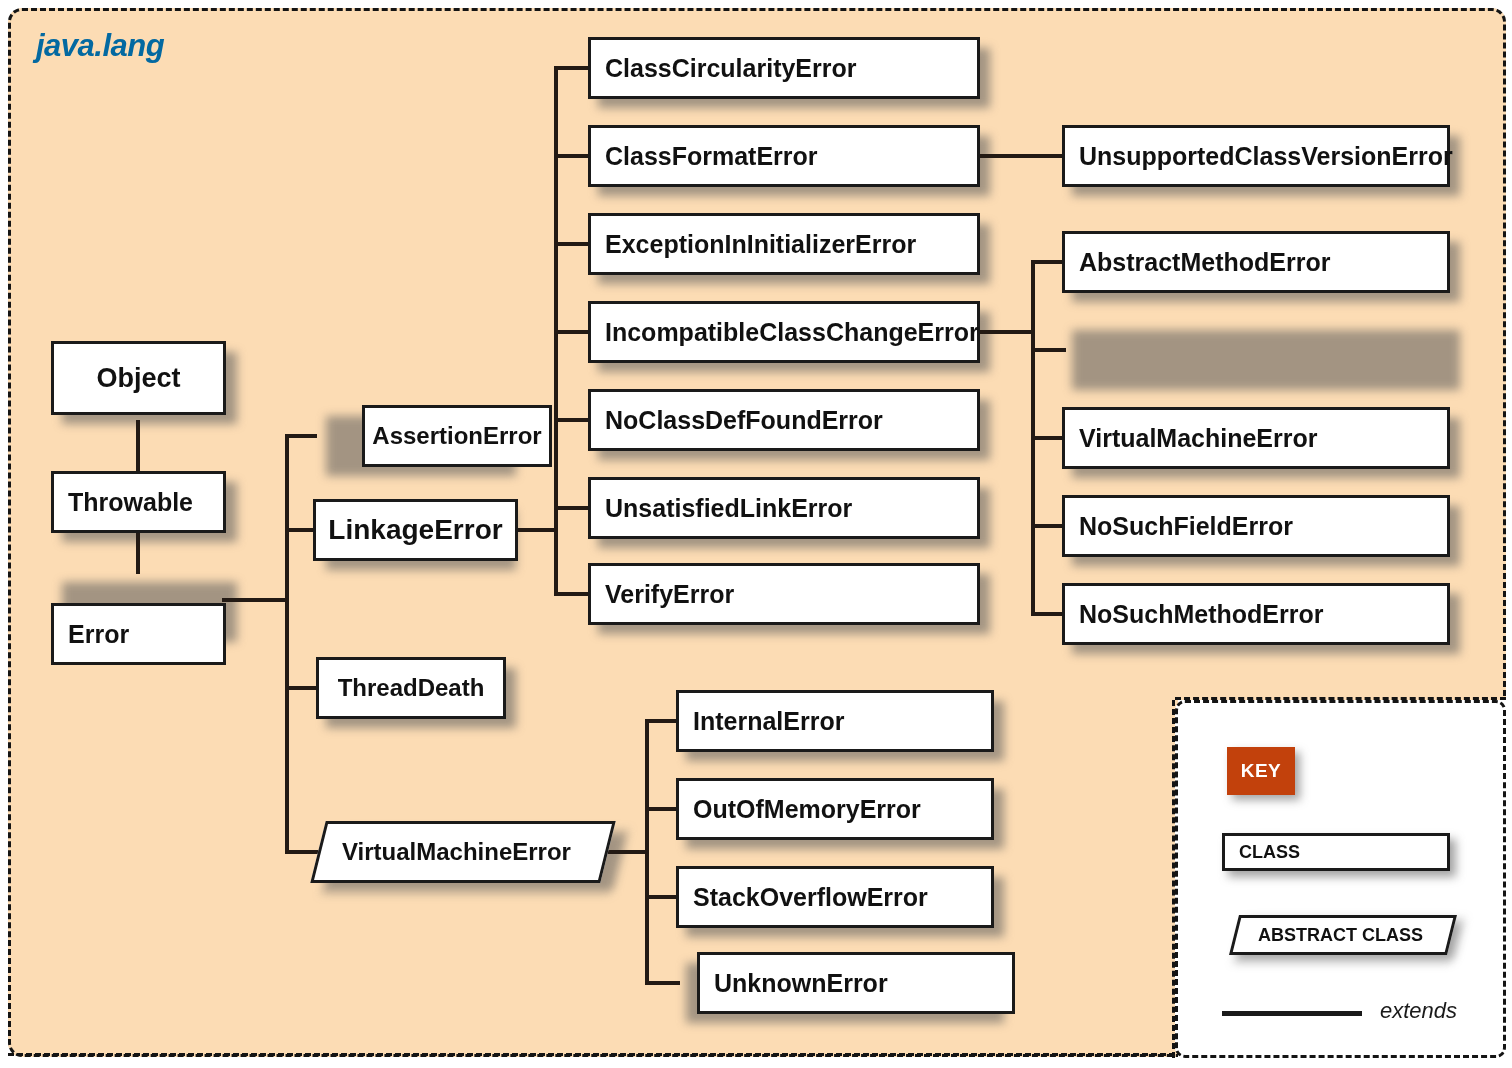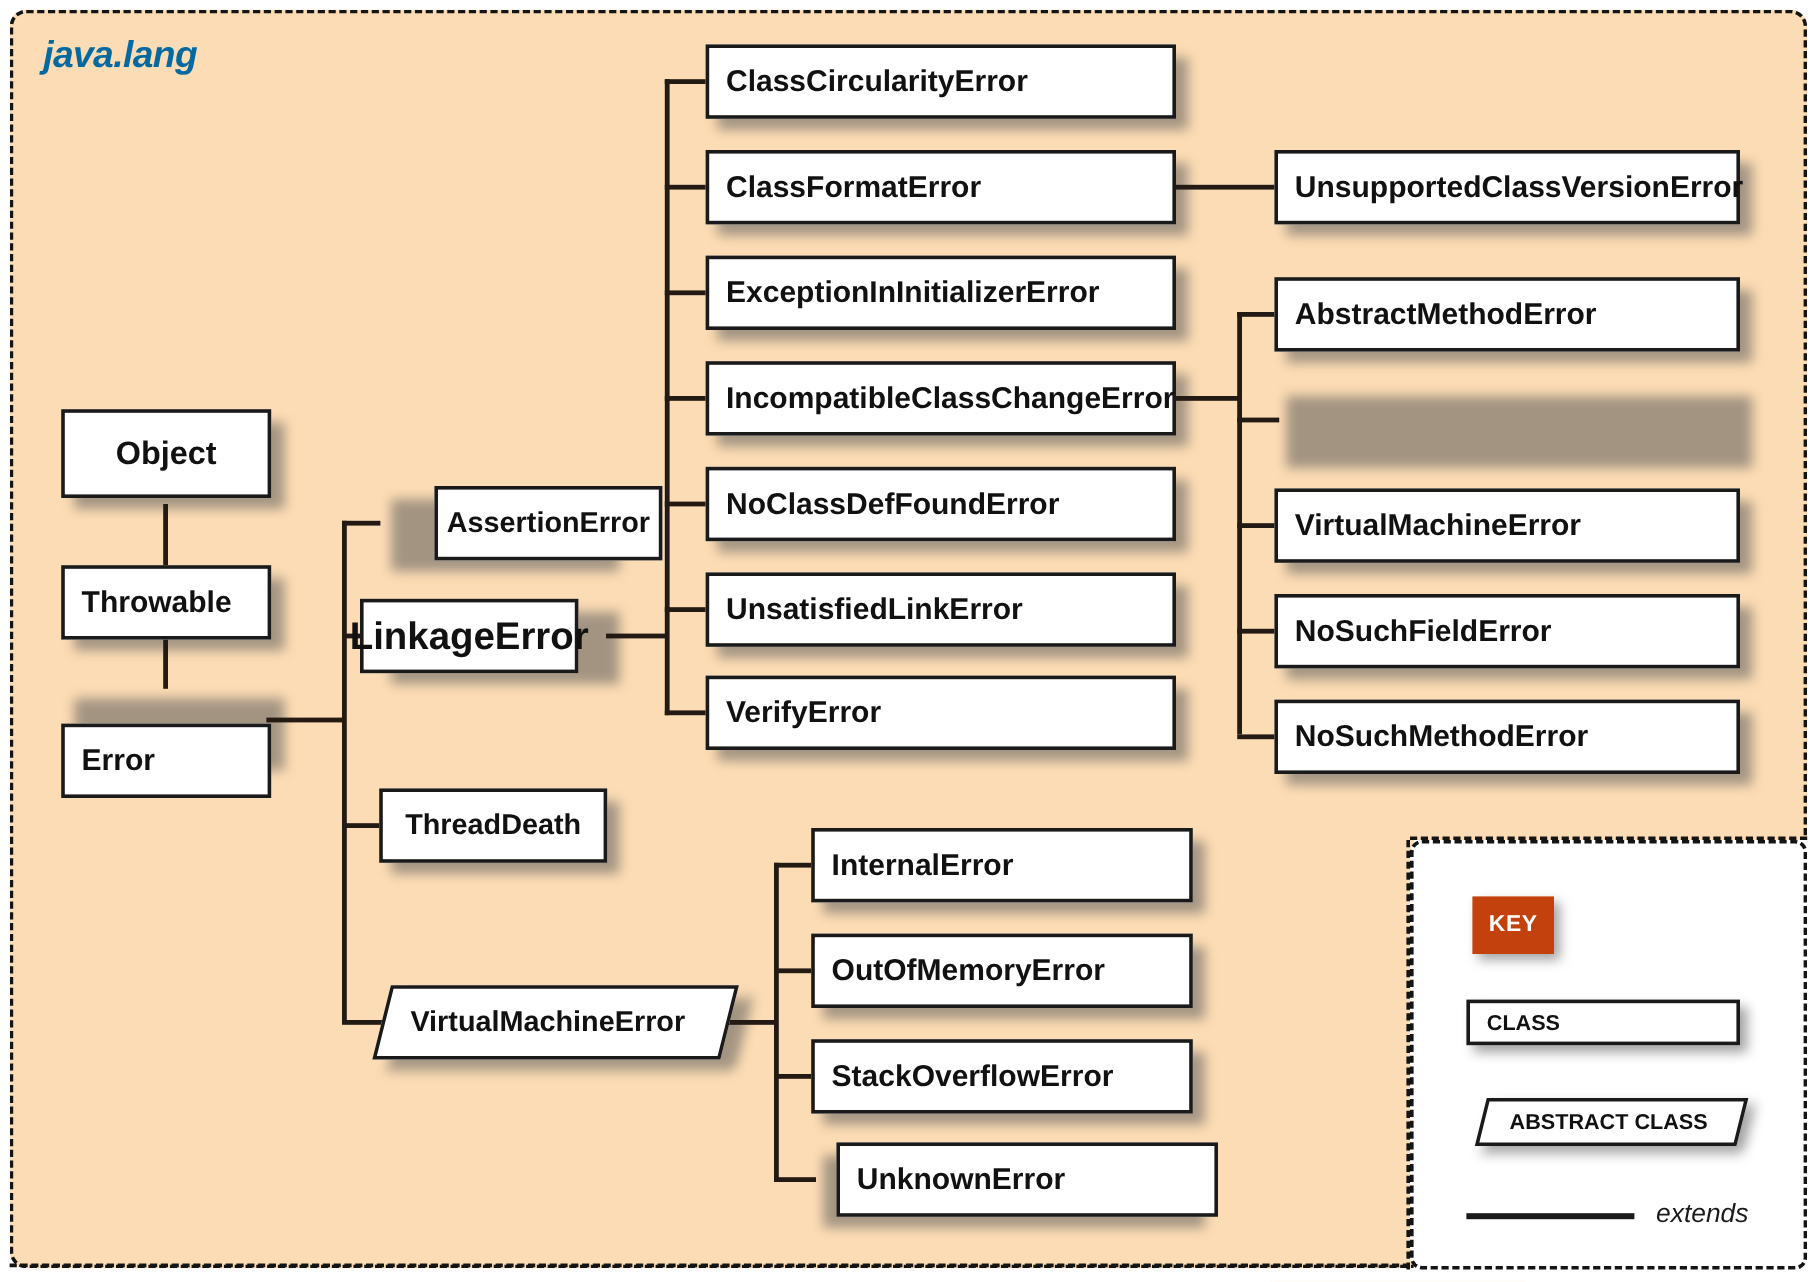--- a/index.html
+++ b/index.html
@@ -237,21 +237,21 @@
   </div>
 
   <div class="node left" style="left:51px; top:571px; width:175px; height:62px; font-size:25px;margin-top:32px;">
     <span class="lbl">Error</span>
   </div>
 
   <div class="node center" style="left:316px; top:405px; width:190px; height:62px; font-size:24px;margin-left:46px;">
     <span class="lbl">AssertionError</span>
   </div>
 
-  <div class="node center" style="left:300px; top:499px; width:182px; height:62px; font-size:32px;">
+  <div class="node center" style="left:313px; top:499px; width:205px; height:62px; font-size:28px;">
     <span class="lbl">LinkageError</span>
   </div>
 
   <div class="node center" style="left:316px; top:657px; width:190px; height:62px; font-size:24px;">
     <span class="lbl">ThreadDeath</span>
   </div>
 
   <div class="node abstract" style="left:318px; top:821px; width:290px; height:62px; font-size:24px;">
     <span class="para"></span>
     <span class="lbl">VirtualMachineError</span>

